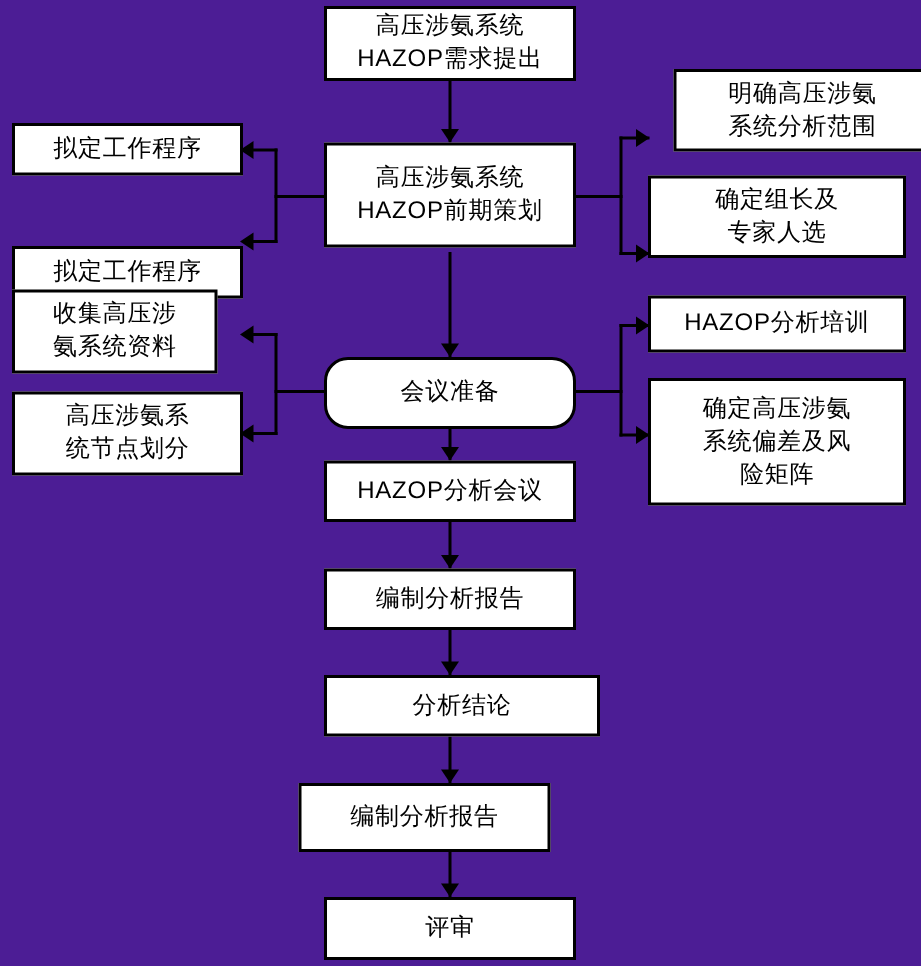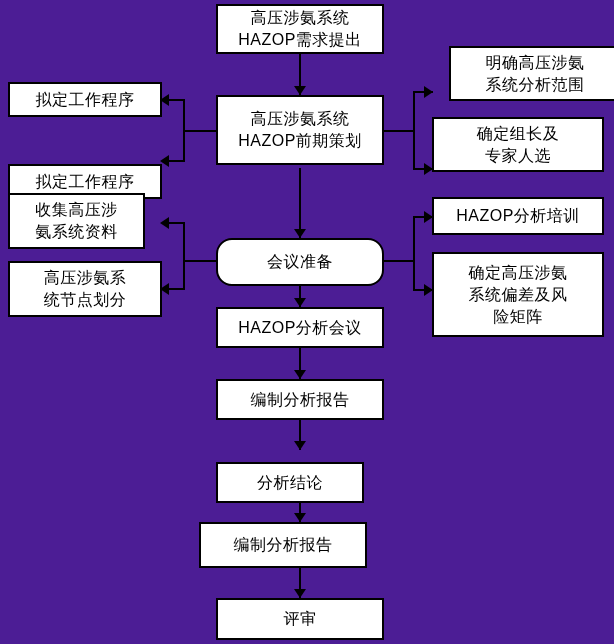--- a/index.html
+++ b/index.html
@@ -145,19 +145,19 @@
   <div class="node" style="left:432px; top:197px; width:172px; height:38px;">HAZOP分析培训</div>
 
   <div class="node" style="left:432px; top:252px; width:172px; height:85px;">确定高压涉氨
 系统偏差及风
 险矩阵</div>
 
   <div class="node" style="left:216px; top:307px; width:168px; height:41px;">HAZOP分析会议</div>
 
   <div class="node" style="left:216px; top:379px; width:168px; height:41px;">编制分析报告</div>
 
-  <div class="node" style="left:216px; top:450px; width:148px; height:41px;margin-top:12px;">分析结论</div>
+  <div class="node" style="left:216px; top:450px; width:184px; height:41px;">分析结论</div>
 
   <div class="node" style="left:199px; top:522px; width:168px; height:46px;">编制分析报告</div>
 
   <div class="node" style="left:216px; top:598px; width:168px; height:42px;">评审</div>
 
 </div>
 
 </body></html>

